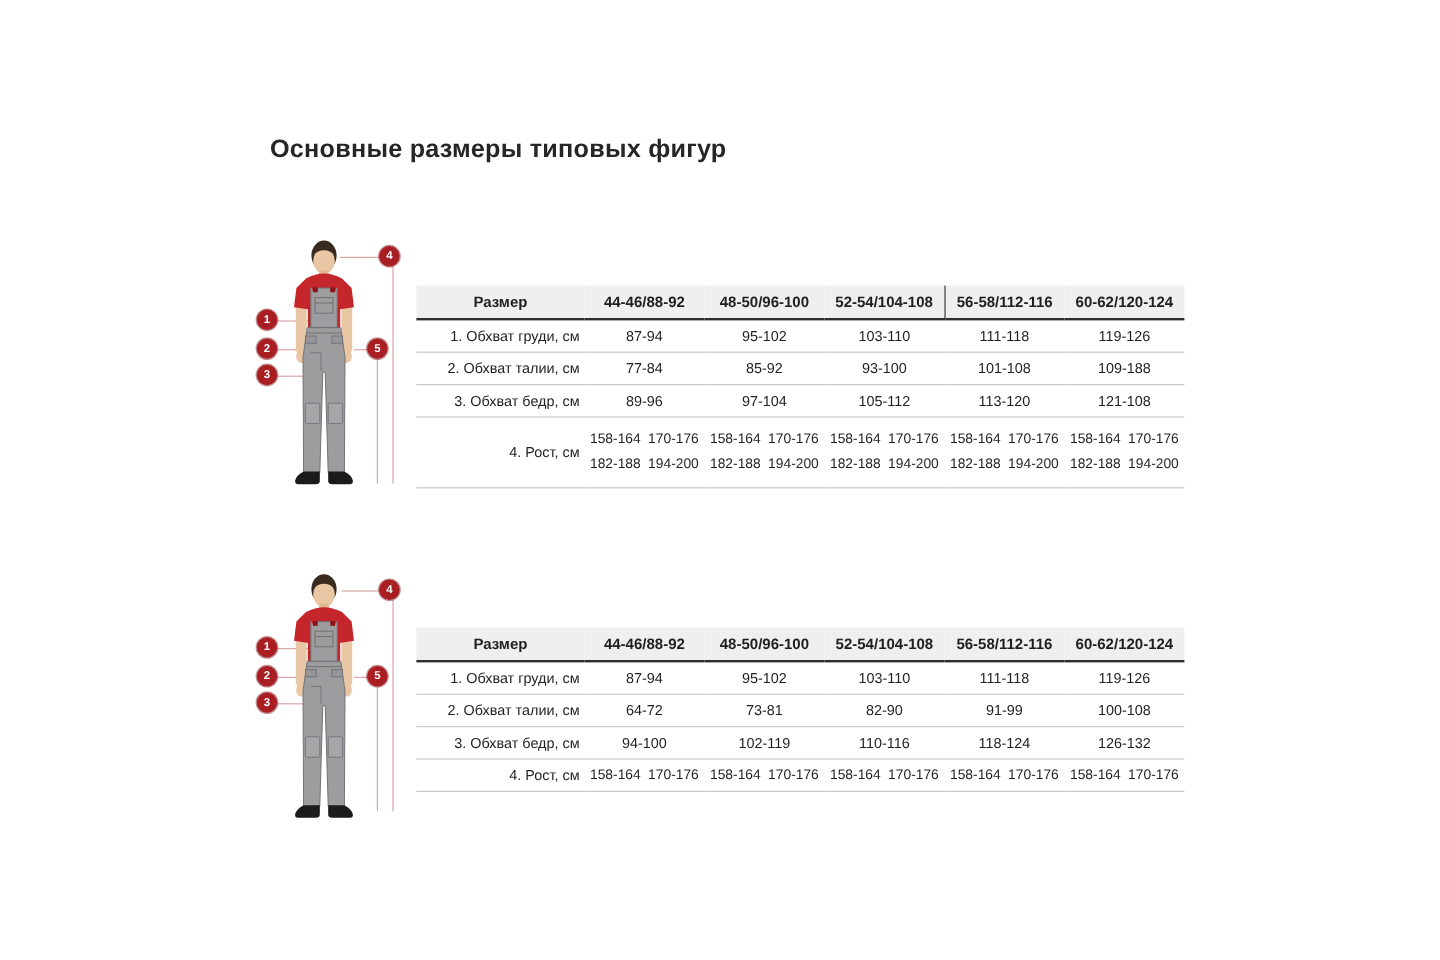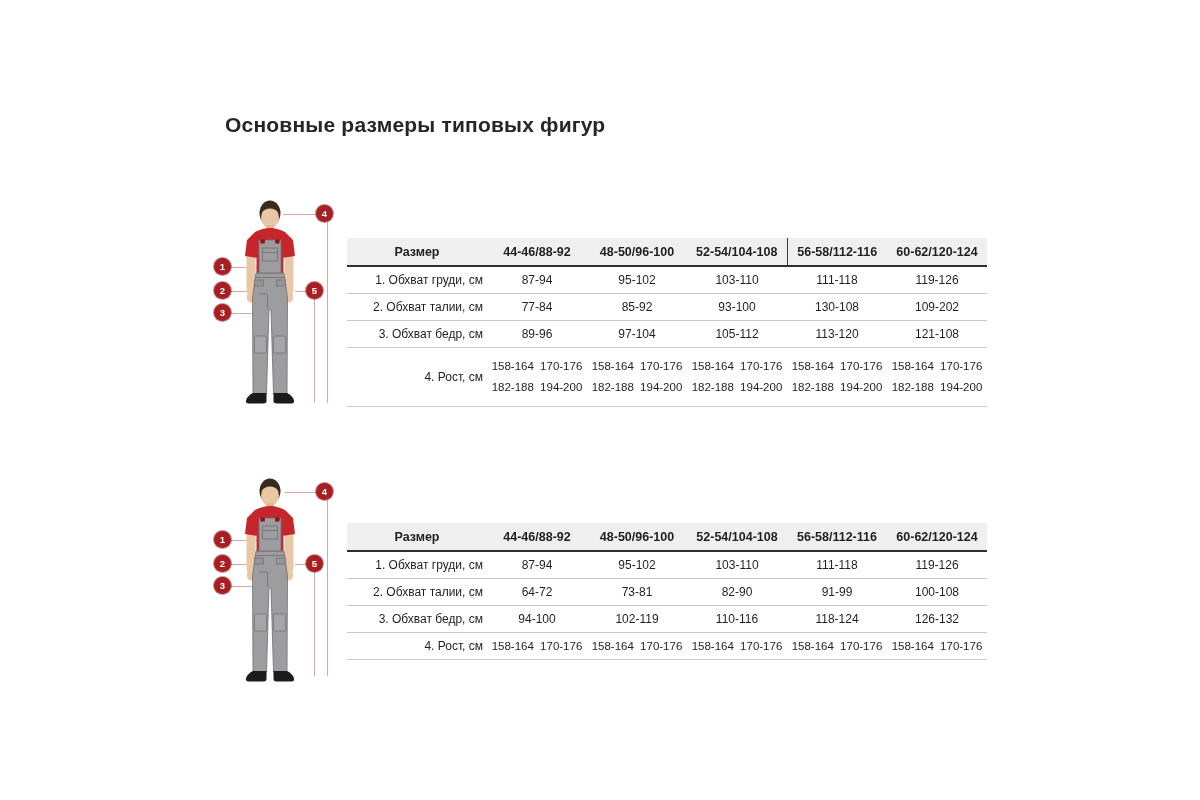--- a/index.html
+++ b/index.html
@@ -118,22 +118,22 @@
           <td>95-102</td>
           <td>103-110</td>
           <td>111-118</td>
           <td>119-126</td>
         </tr>
         <tr>
           <td class="lbl">2. Обхват талии, см</td>
           <td>77-84</td>
           <td>85-92</td>
           <td>93-100</td>
-          <td>130-108</td>
-          <td>109-202</td>
+          <td>101-108</td>
+          <td>109-188</td>
         </tr>
         <tr>
           <td class="lbl">3. Обхват бедр, см</td>
           <td>89-96</td>
           <td>97-104</td>
           <td>105-112</td>
           <td>113-120</td>
           <td>121-108</td>
         </tr>
         <tr class="tall">

